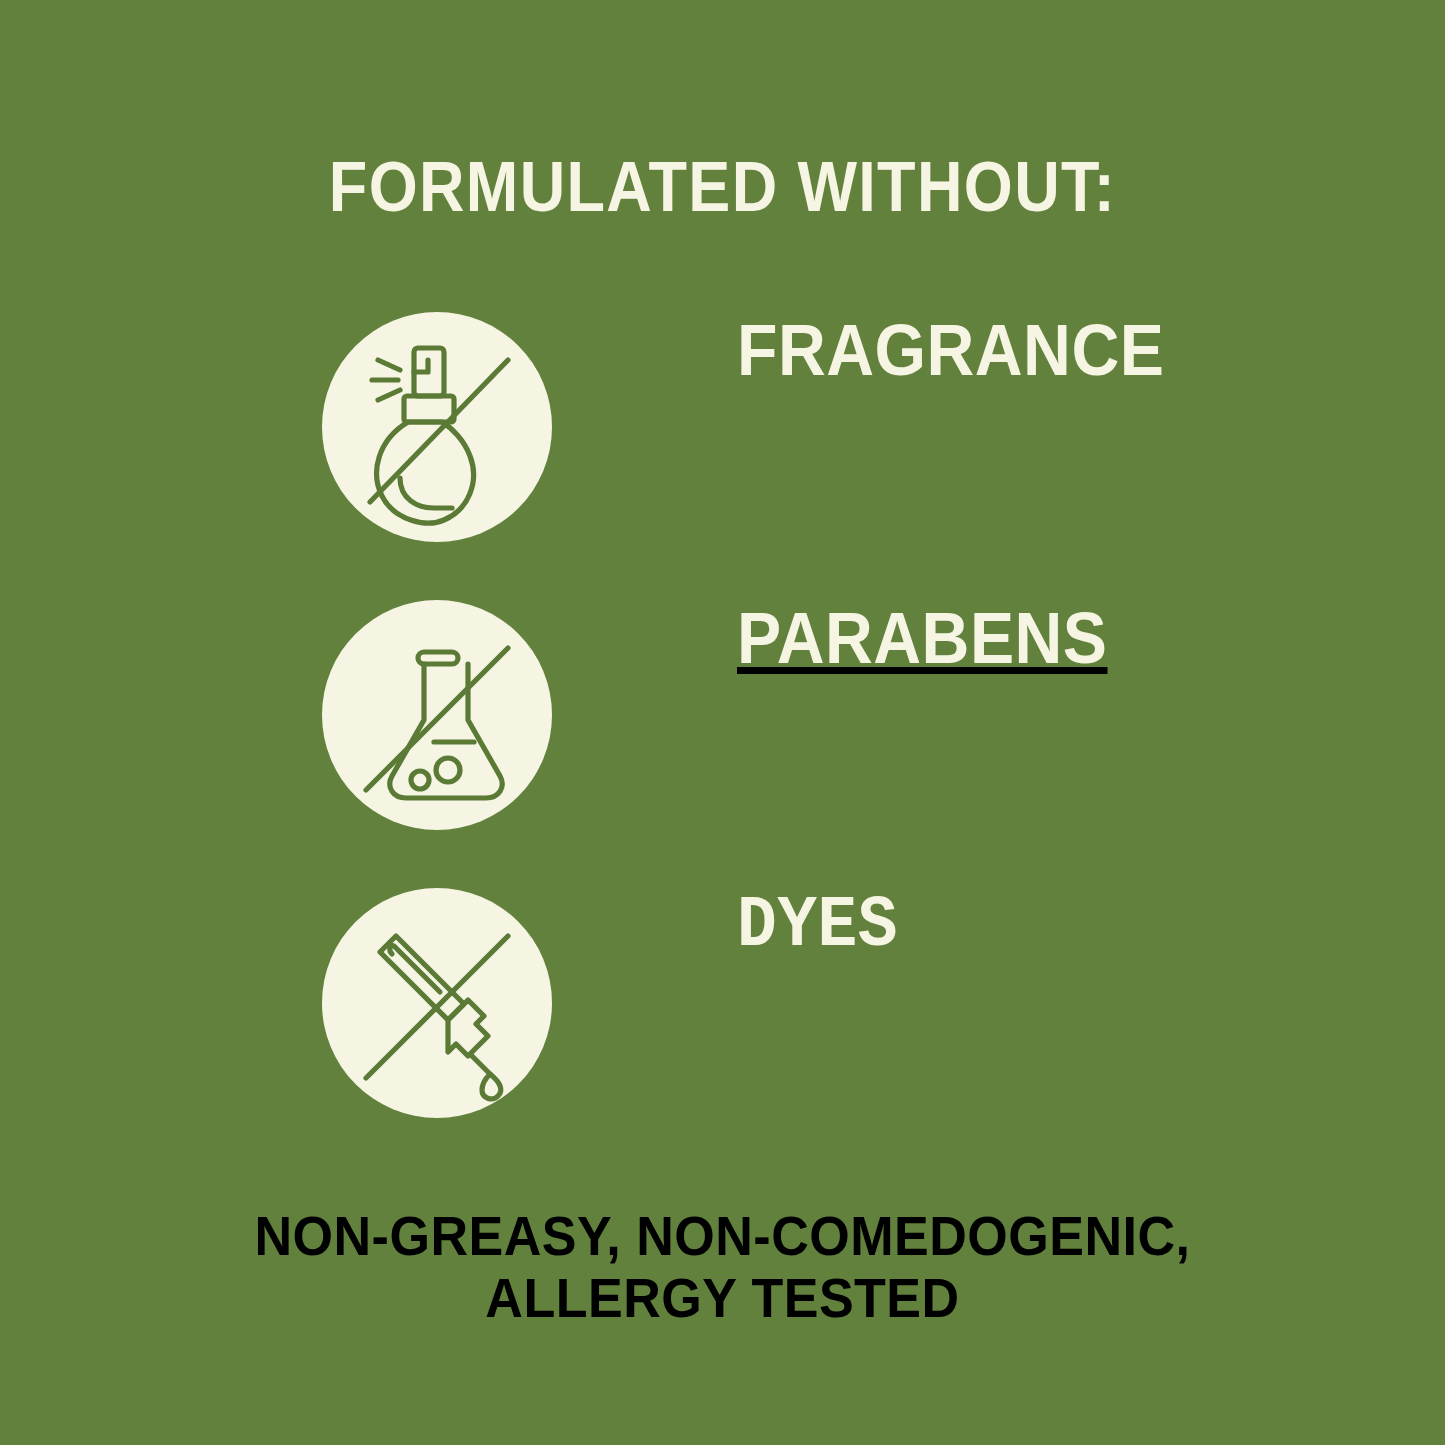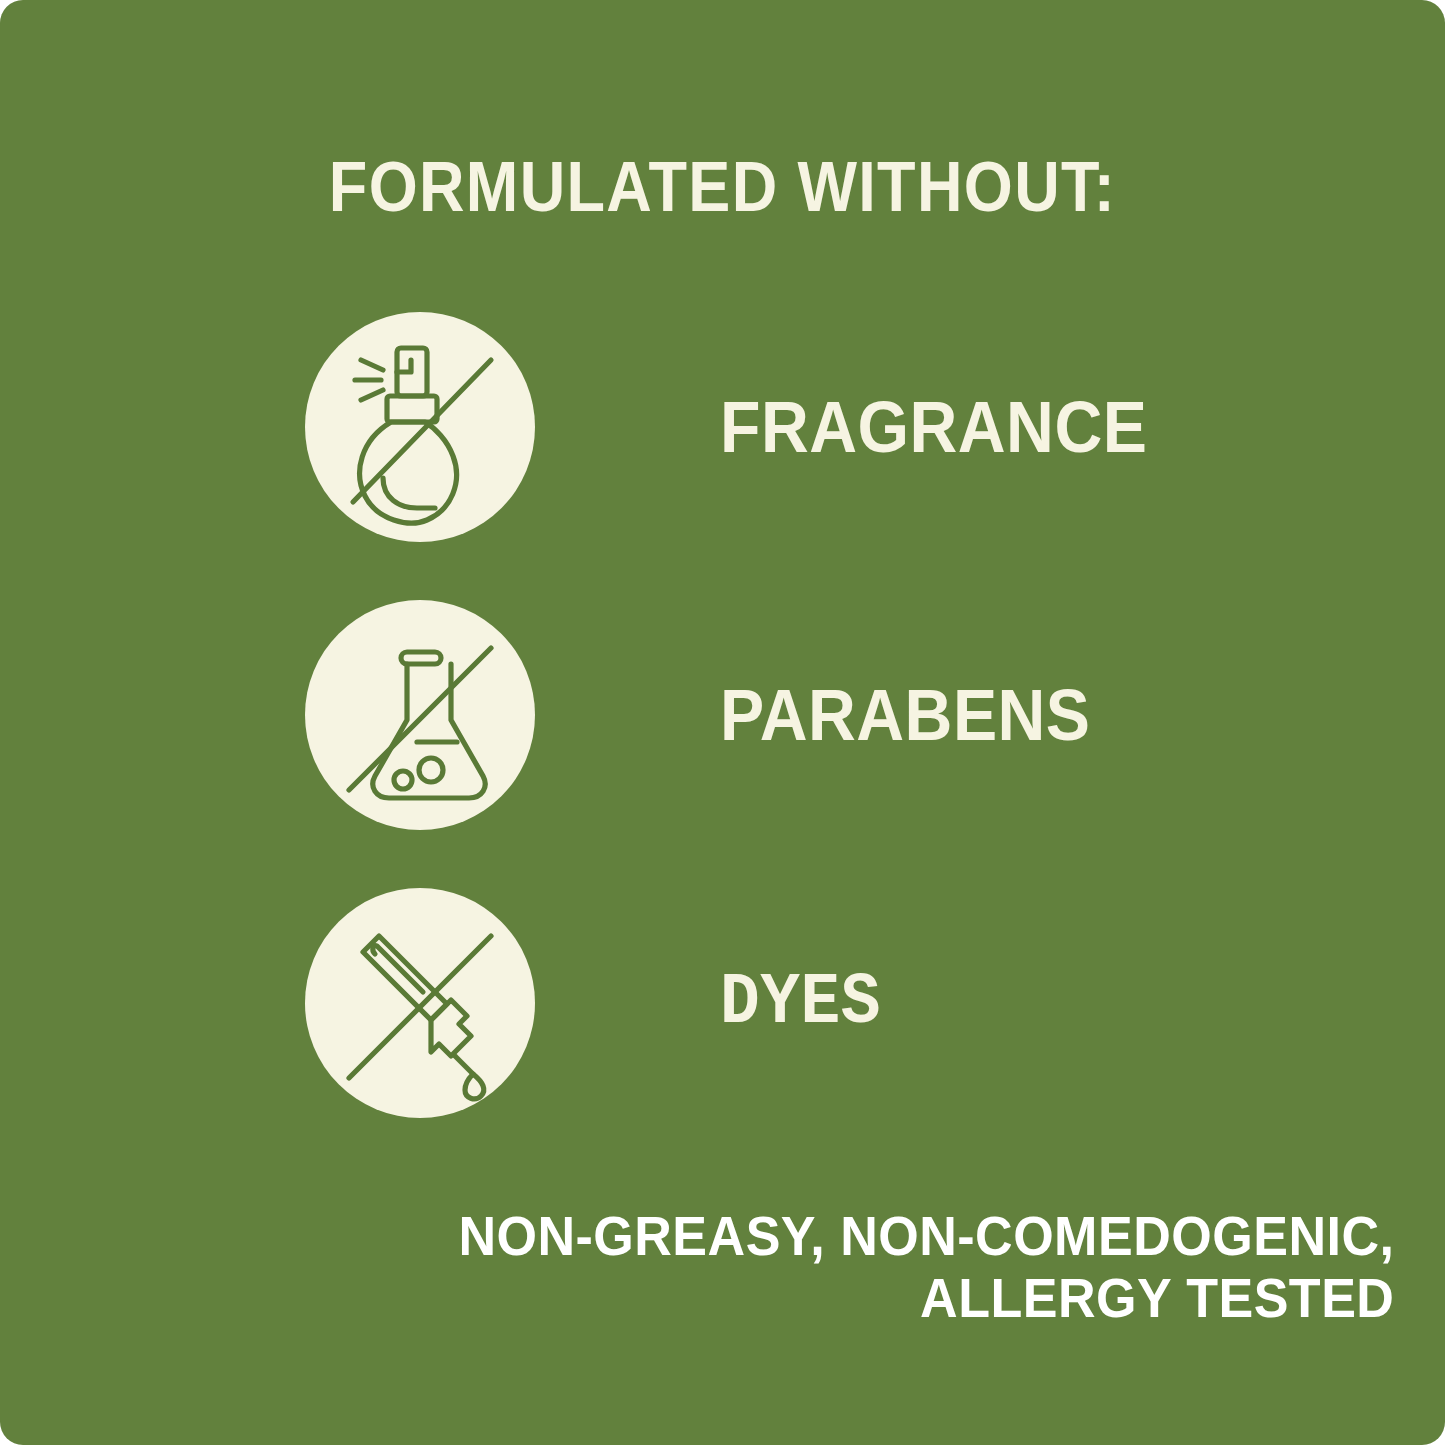--- a/index.html
+++ b/index.html
@@ -11,21 +11,20 @@
     height: 1445px;
     font-family: "Liberation Sans", sans-serif;
     overflow: hidden;
   }
   #panel {
     position: relative;
     width: 1445px;
     height: 1445px;
     background: #62813d;
     box-sizing: border-box;
-    border-radius: 23px;
   }
 
   
   #title {
     position: absolute;
     left: 0;
     top: 148px;
     width: 1445px;
     text-align: center;
     color: #f6f4e2;
@@ -34,28 +33,28 @@
     font-weight: 700;
     letter-spacing: 1.5px;
     transform: scaleX(0.9);
     transform-origin: center top;
     white-space: nowrap;
   }
 
   
   .row {
     position: absolute;
-    left: 305px;
+    left: 322px;
     width: 1060px;
     height: 230px;
     display: flex;
-    align-items: center;
+    align-items: flex-start;
   }
   #row-0 { top: 312px; }
-  #row-1 { top: 600px; }
+  #row-1 { top: 600px; text-decoration: underline; }
   #row-2 { top: 888px; font-family: Liberation Mono, monospace; }
 
   .badge {
     width: 230px;
     height: 230px;
     border-radius: 50%;
     background: #f6f4e2;
     flex: 0 0 230px;
     display: block;
   }
@@ -76,22 +75,22 @@
     transform-origin: left center;
     white-space: nowrap;
   }
 
   
   #footer {
     position: absolute;
     left: 0;
     top: 1205px;
     width: 1445px;
-    text-align: right;
-    color: #ffffff;
+    text-align: center;
+    color: #000000;
     font-size: 56px;
     line-height: 62px;
     font-weight: 700;
     letter-spacing: 0.5px;
   }
   #footer .fline {
     display: block;
     transform: scaleX(0.93);
   }
 </style>

